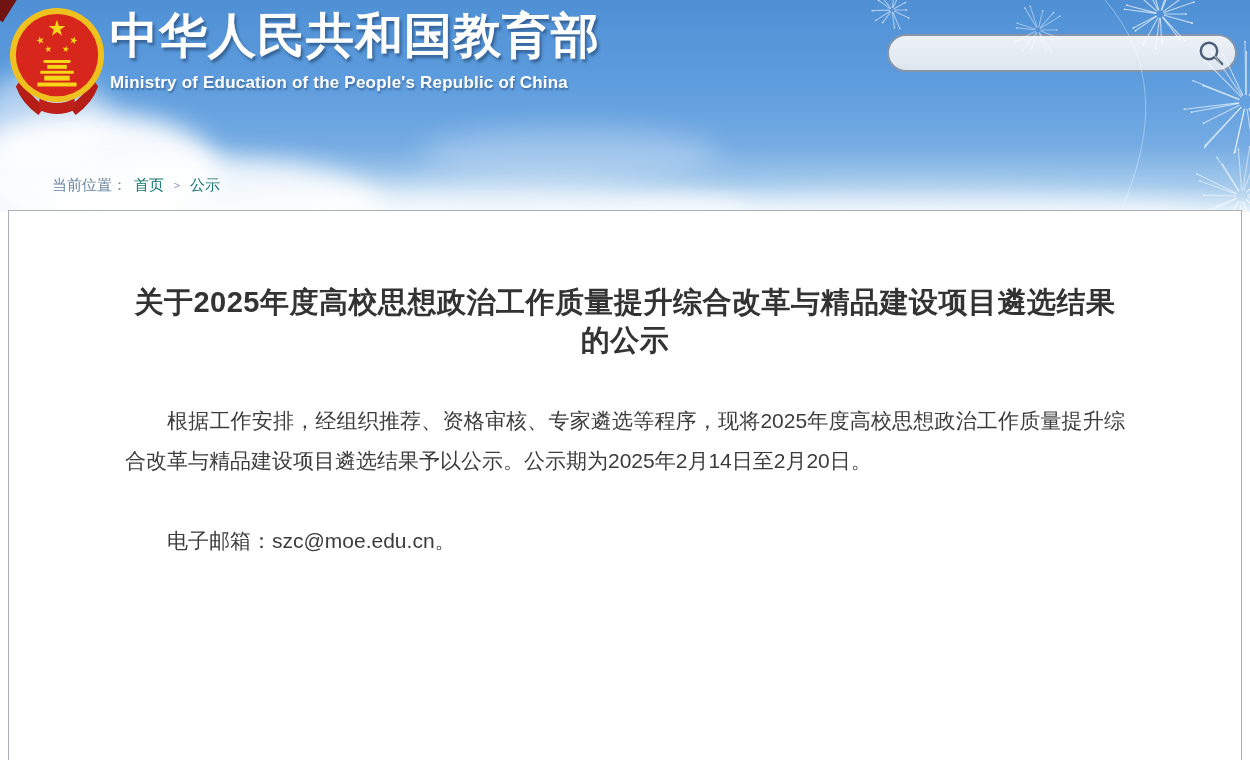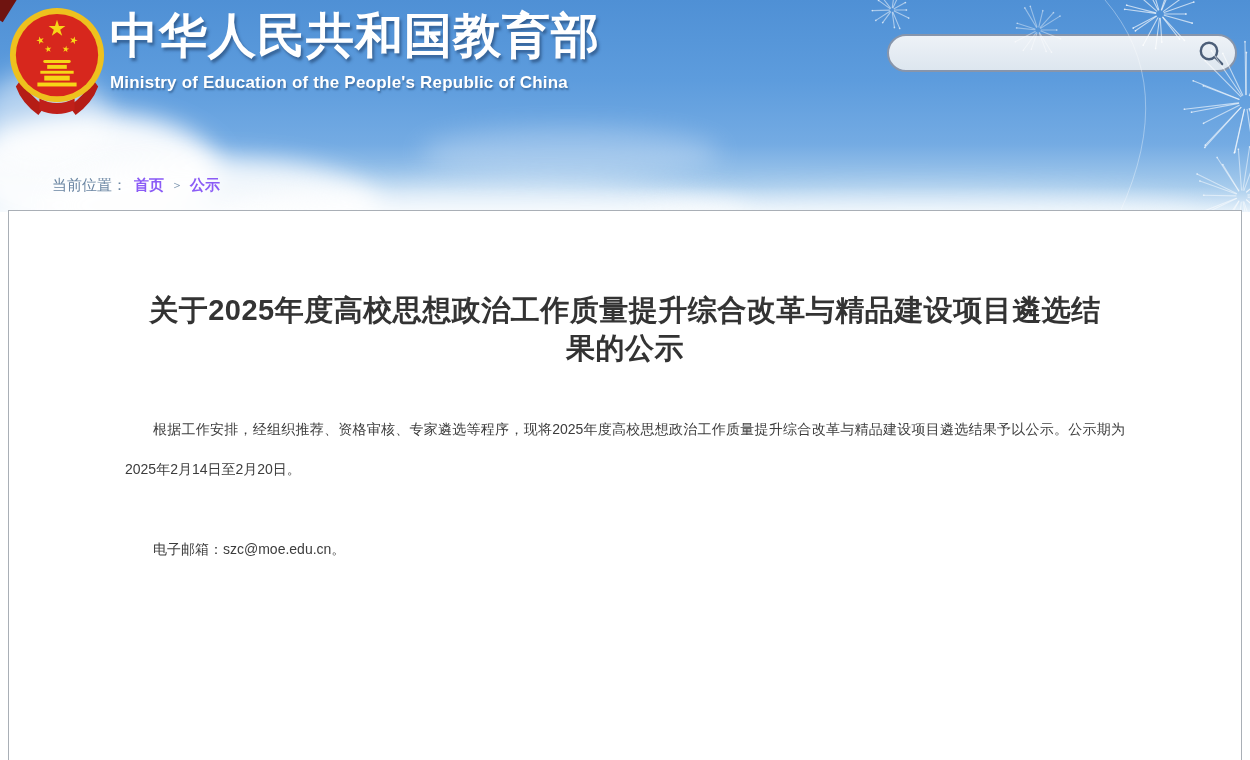--- a/index.html
+++ b/index.html
@@ -54,35 +54,35 @@
   }
   .search-icon { margin-right:10px; cursor:pointer; flex:0 0 auto; display:block; }
 
   #dandelions { position:absolute; left:0; top:0; width:1250px; height:212px; pointer-events:none; }
 
   .breadcrumb {
     position:absolute; left:5px; top:175px; height:20px;
     display:flex; align-items:center; gap:7px;
     font-size:15px; color:#6a85a2; z-index:3;margin-left:47px;
   }
-  .breadcrumb a { color:#8b5cf6; text-decoration:none; cursor:pointer;font-weight:bold; }
+  .breadcrumb a { color:#0f766e; text-decoration:none; cursor:pointer; }
   .crumb-sep { font-size:12px; color:#7b94ae; }
 
   
   .panel {
     position:absolute; left:8px; top:210px; width:1234px; height:600px;
     background:#fff; border:1px solid #a9afb6;
     padding:68px 116px 0;
   }
   .article-title {
-    margin:12px; font-size:29px; line-height:38px; font-weight:bold;
+    margin:4px; font-size:29px; line-height:38px; font-weight:bold;
     color:#333333; text-align:center; letter-spacing:.5px;
   }
   .article p {
-    margin:40px 0 0; font-size:14px; line-height:40px;
+    margin:40px 0 0; font-size:21px; line-height:40px;
     color:#3c3c3c; text-indent:2em; text-align:justify;
   }
   .article p.first { margin-top:42px; }
 </style>
 </head>
 <body>
 
 <div class="header">
   <div class="cloud c1"></div>
   <div class="cloud c5"></div>

